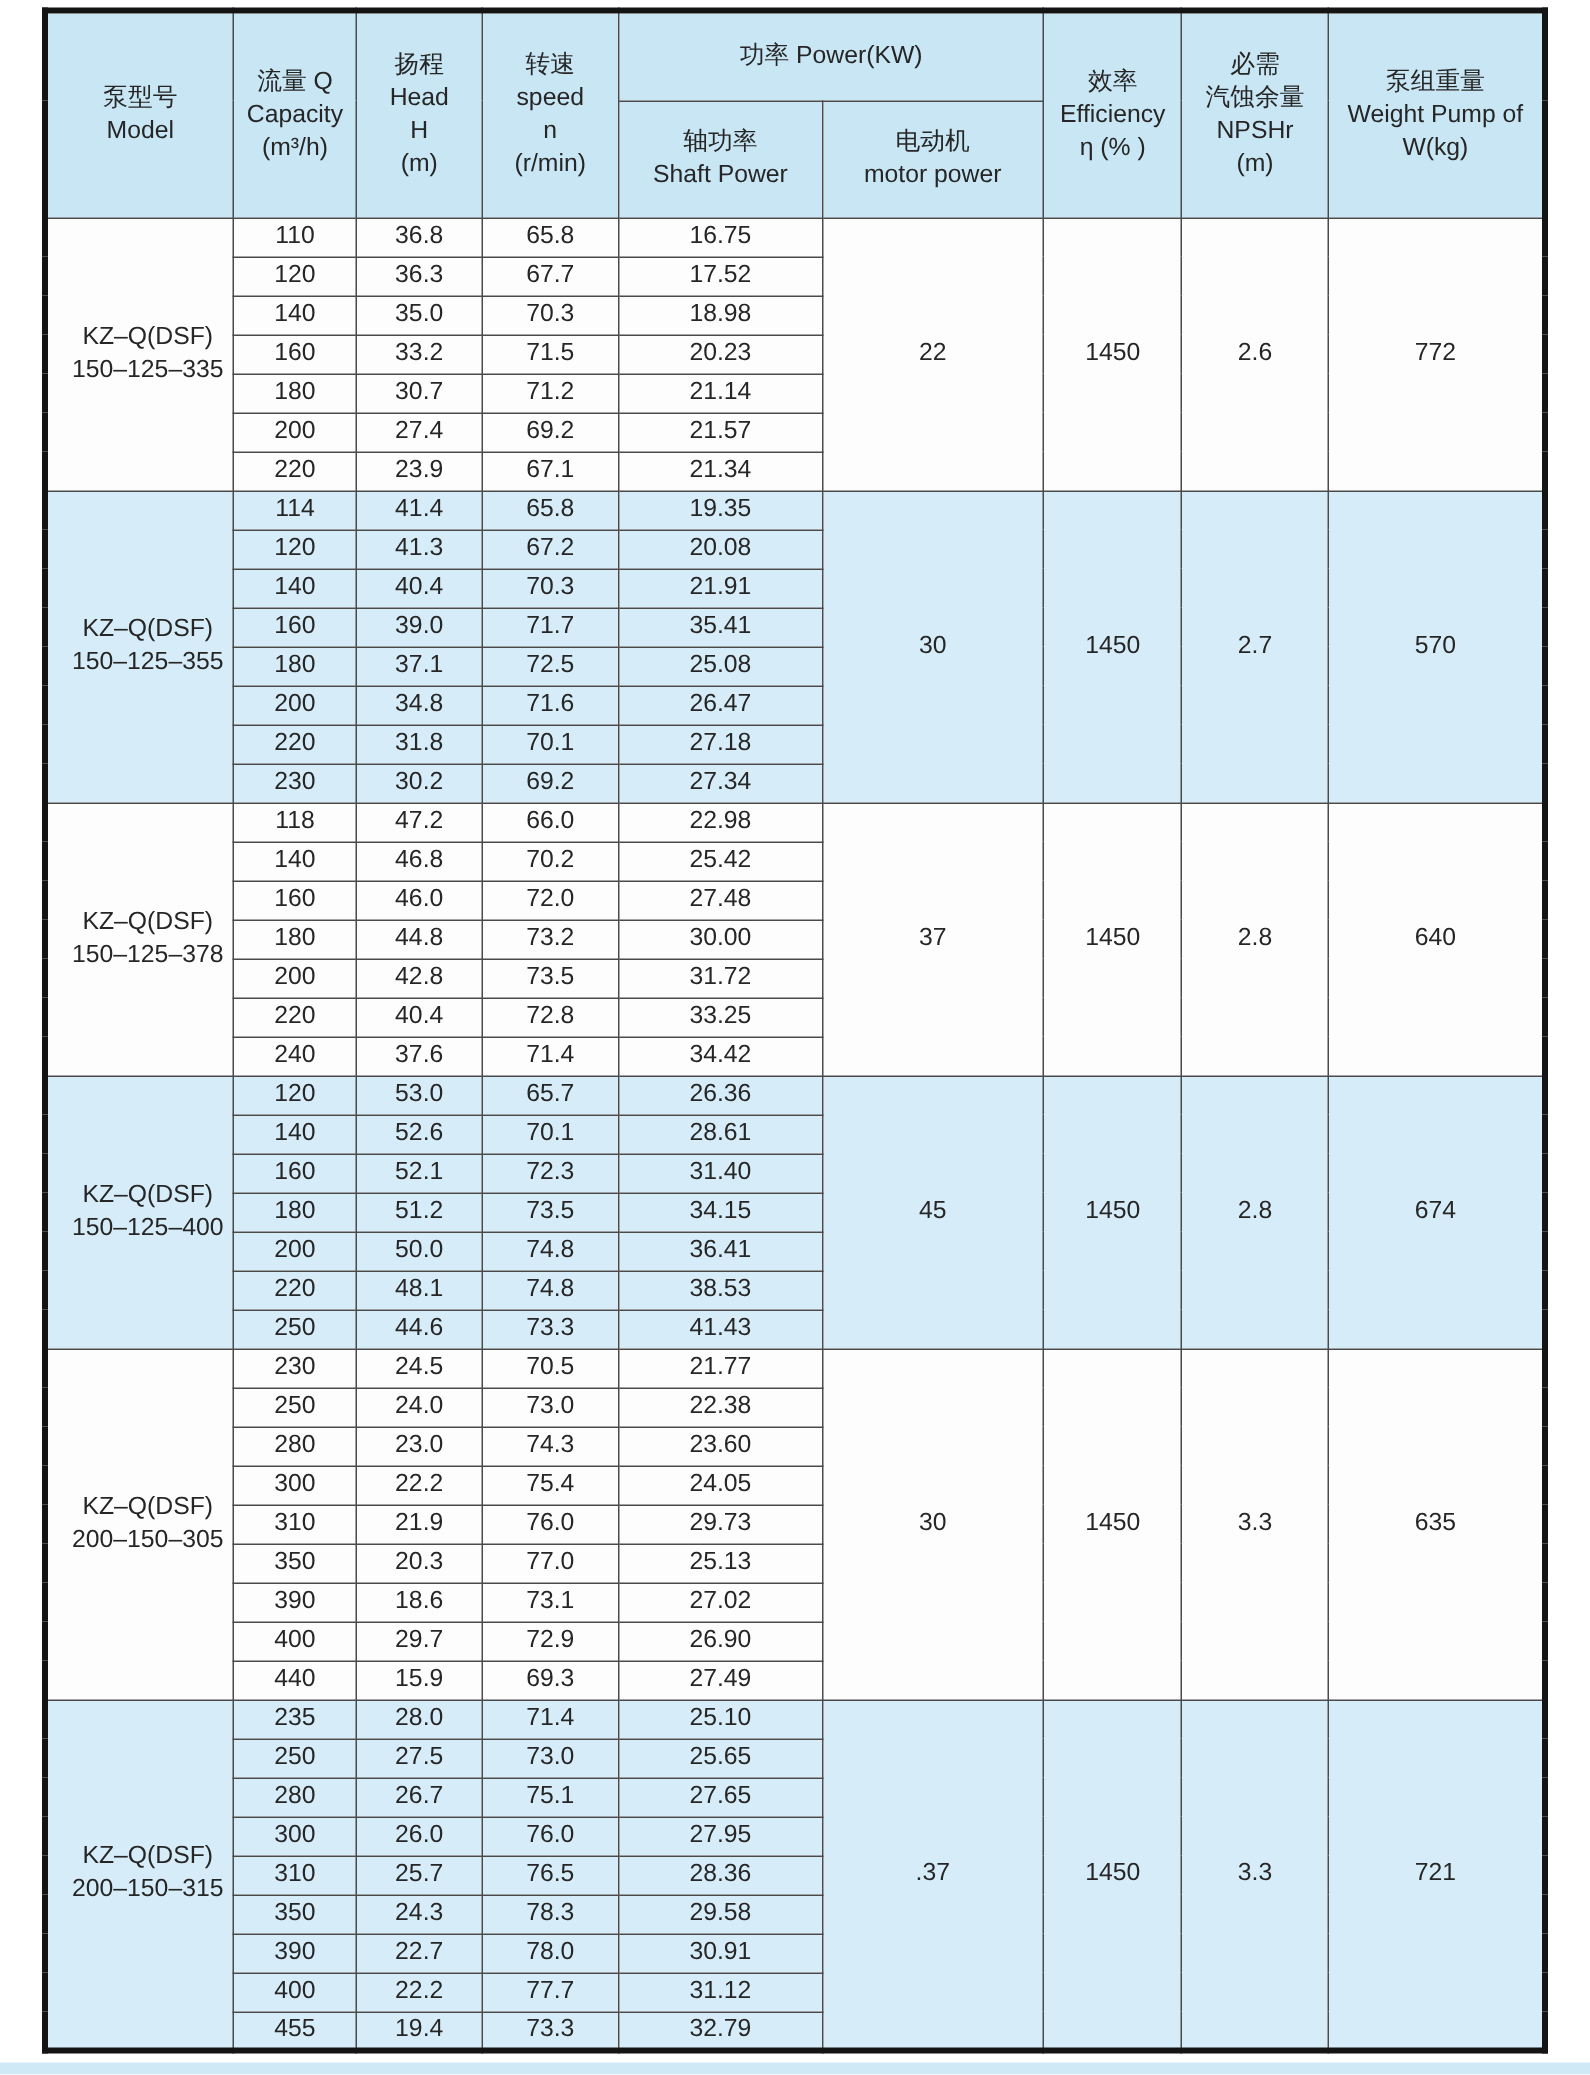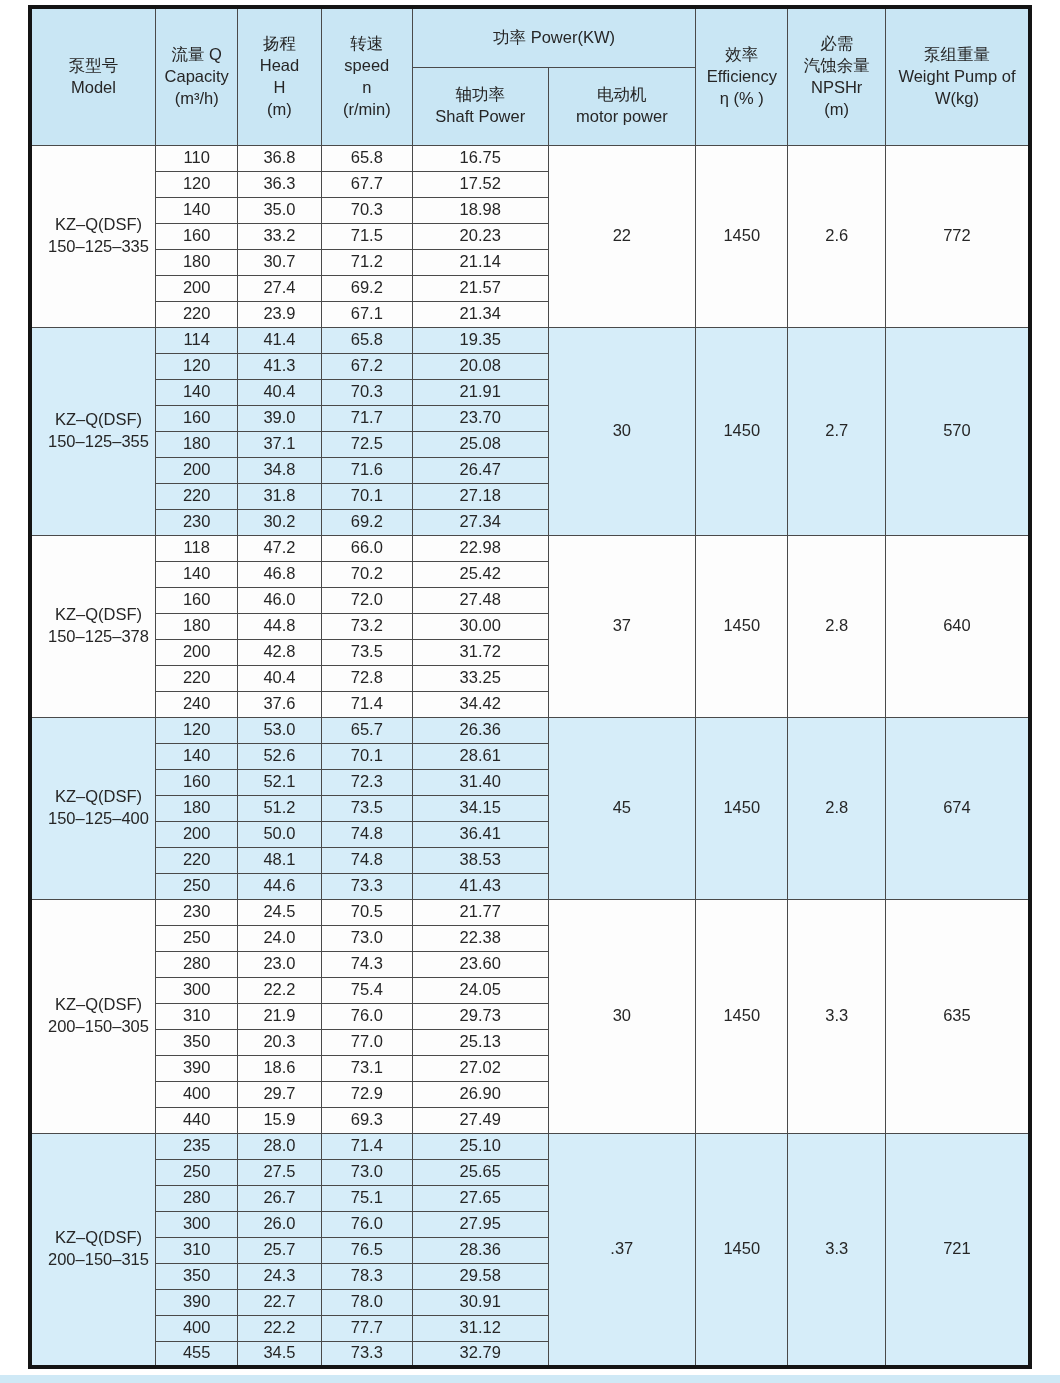--- a/index.html
+++ b/index.html
@@ -159,21 +159,21 @@
         <tr class="blue">
           <td>140</td>
           <td>40.4</td>
           <td>70.3</td>
           <td>21.91</td>
         </tr>
         <tr class="blue">
           <td>160</td>
           <td>39.0</td>
           <td>71.7</td>
-          <td>23.70</td>
+          <td>35.41</td>
         </tr>
         <tr class="blue">
           <td>180</td>
           <td>37.1</td>
           <td>72.5</td>
           <td>25.08</td>
         </tr>
         <tr class="blue">
           <td>200</td>
           <td>34.8</td>
@@ -397,21 +397,21 @@
           <td>30.91</td>
         </tr>
         <tr class="blue">
           <td>400</td>
           <td>22.2</td>
           <td>77.7</td>
           <td>31.12</td>
         </tr>
         <tr class="blue">
           <td>455</td>
-          <td>34.5</td>
+          <td>19.4</td>
           <td>73.3</td>
           <td>32.79</td>
         </tr>
       </tbody>
   </table>
 
   <div class="bottom-strip"></div>
 </div>
 
 </body></html>

